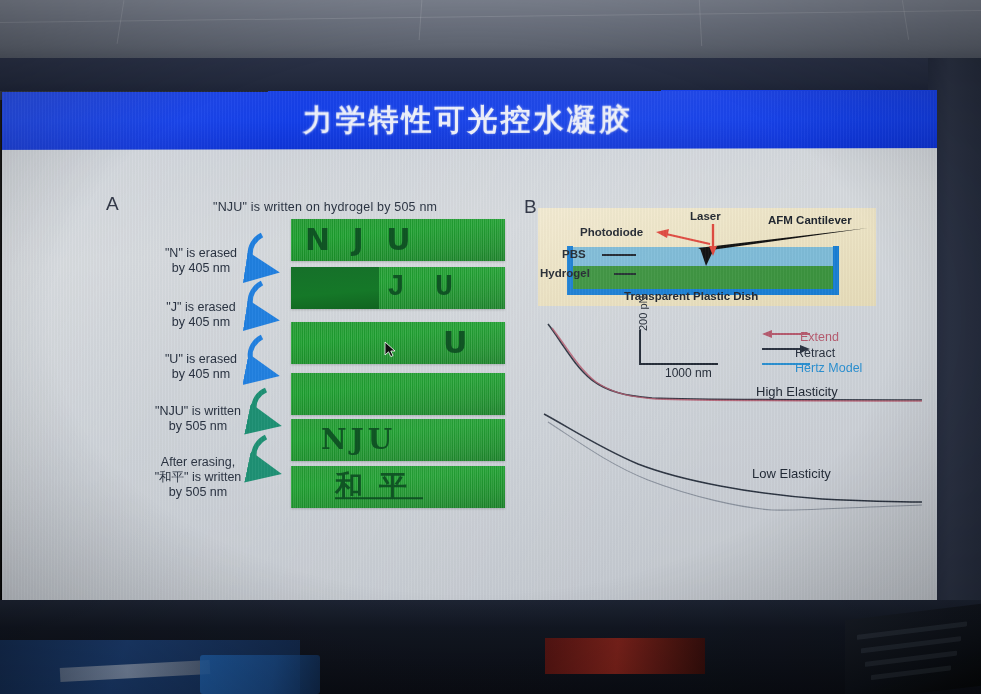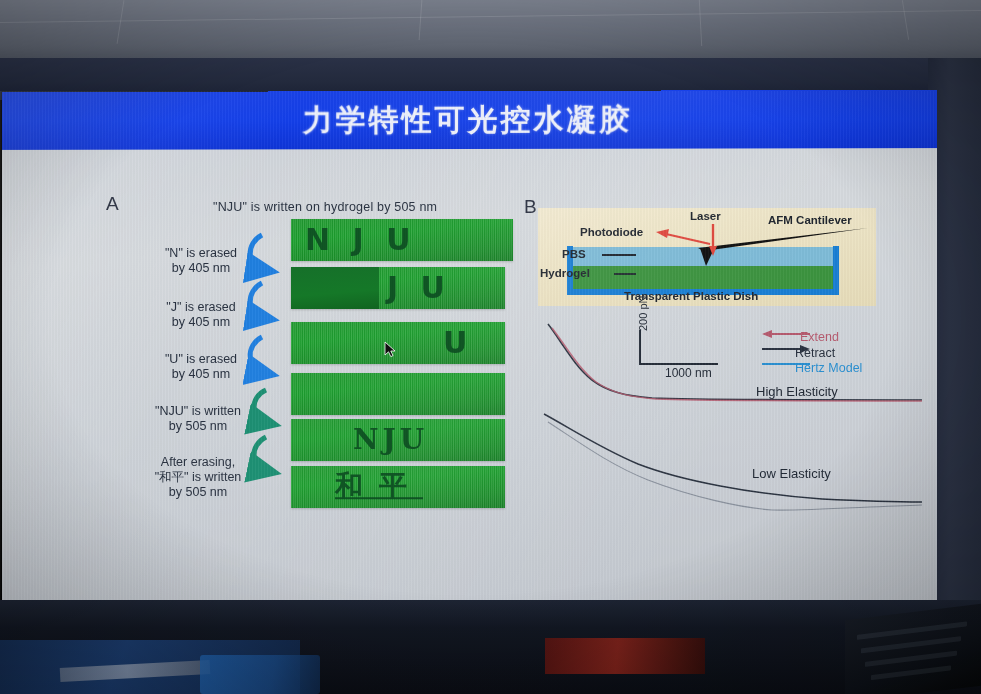--- a/index.html
+++ b/index.html
@@ -64,21 +64,21 @@
   #lbl3{left:131px;top:352px;}
   #lbl4{left:128px;top:404px;}
   #lbl5{left:128px;top:455px;}
 
   
   .strip{position:absolute;left:291px;width:214px;height:42px;overflow:hidden;
     background:linear-gradient(175deg,#1f9b2f 0%,#19a02b 35%,#178f27 75%,#137f22 100%);
     box-shadow:0 1px 2px rgba(0,0,0,.18);}
   .strip::after{content:"";position:absolute;inset:0;
     background:repeating-linear-gradient(90deg,rgba(255,255,255,.10) 0 1px,rgba(0,0,0,.04) 1px 2px);}
-  #s1{top:219px;padding-left:8px;} #s2{top:267px;} #s3{top:322px;}
+  #s1{top:219px;} #s2{top:267px;} #s3{top:322px;}
   #s4{top:373px;} #s5{top:419px;} #s6{top:466px;}
   .strip .txt{position:absolute;top:50%;transform:translateY(-52%);
     color:#0d4a22;opacity:.88;font-weight:700;letter-spacing:6px;z-index:2;
     font-family:"DejaVu Sans",sans-serif;filter:blur(.4px);}
   .strip .txt.serif{font-family:"DejaVu Serif",serif;letter-spacing:4px;}
   .darkhalf{position:absolute;left:0;top:0;width:88px;height:100%;
     background:linear-gradient(175deg,#16702a 0%,#157828 60%,#116420 100%);z-index:1;}
 
   
   .arrowsvg{position:absolute;left:240px;top:215px;}
@@ -143,28 +143,28 @@
   <div class="lbl" id="lbl2">"J" is erased<br>by 405 nm</div>
   <div class="lbl" id="lbl3">"U" is erased<br>by 405 nm</div>
   <div class="lbl" id="lbl4">"NJU" is written<br>by 505 nm</div>
   <div class="lbl" id="lbl5">After erasing,<br>"和平" is written<br>by 505 nm</div>
 
   <div class="strip" id="s1">
     <div class="txt" style="left:14px;font-size:30px;">N J U</div>
   </div>
   <div class="strip" id="s2">
     <div class="darkhalf"></div>
-    <div class="txt" style="left:96px;font-size:30px;">J U</div>
+    <div class="txt" style="left:96px;font-size:30px;font-family:Liberation Mono, monospace;">J U</div>
   </div>
   <div class="strip" id="s3">
     <div class="txt" style="left:152px;font-size:30px;">U</div>
   </div>
   <div class="strip" id="s4"></div>
   <div class="strip" id="s5">
-    <div class="txt serif" style="left:30px;font-size:28px;margin-left:32px;">NJU</div>
+    <div class="txt serif" style="left:30px;font-size:28px;">NJU</div>
   </div>
   <div class="strip" id="s6">
     <div class="txt serif" style="left:44px;font-size:28px;letter-spacing:16px;text-decoration:underline;">和平</div>
   </div>
 
   <svg class="arrowsvg" width="66" height="300">
     <defs>
       <marker id="mb" markerWidth="7" markerHeight="7" refX="5" refY="3.2" orient="auto">
         <path d="M0,0 L7,3.2 L0,6.4 Z" fill="#1f7fe0"></path>
       </marker>

